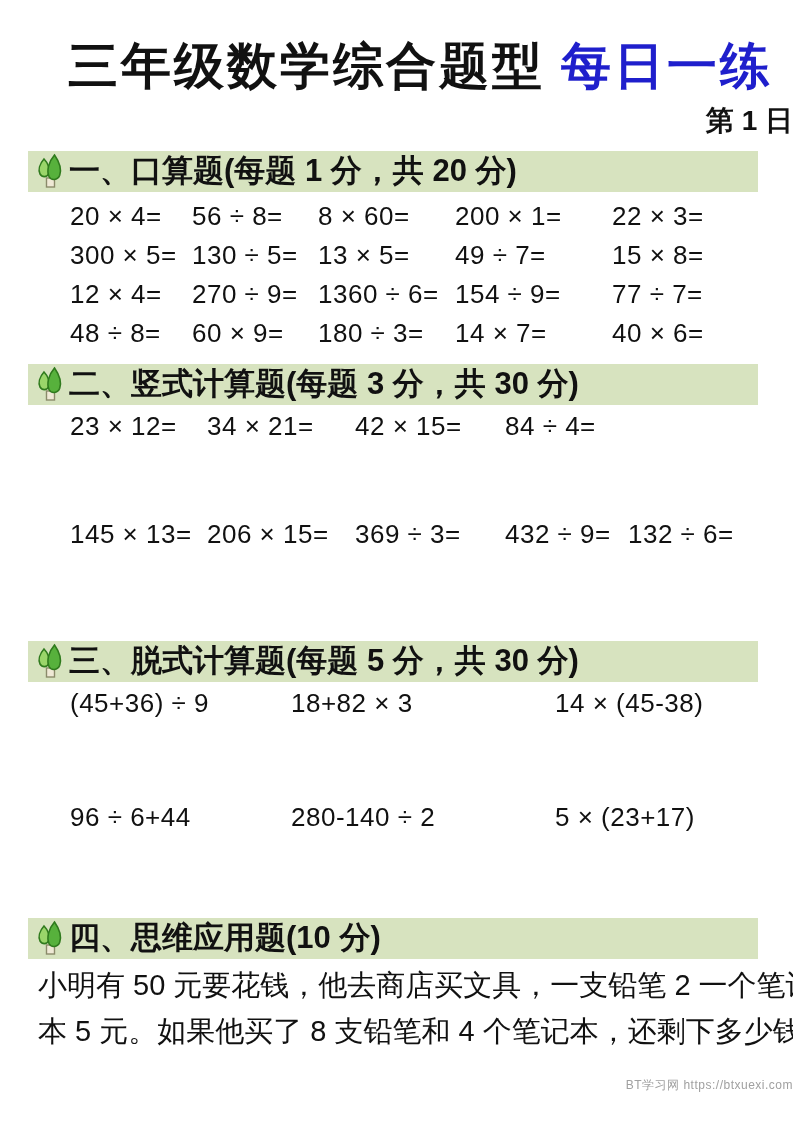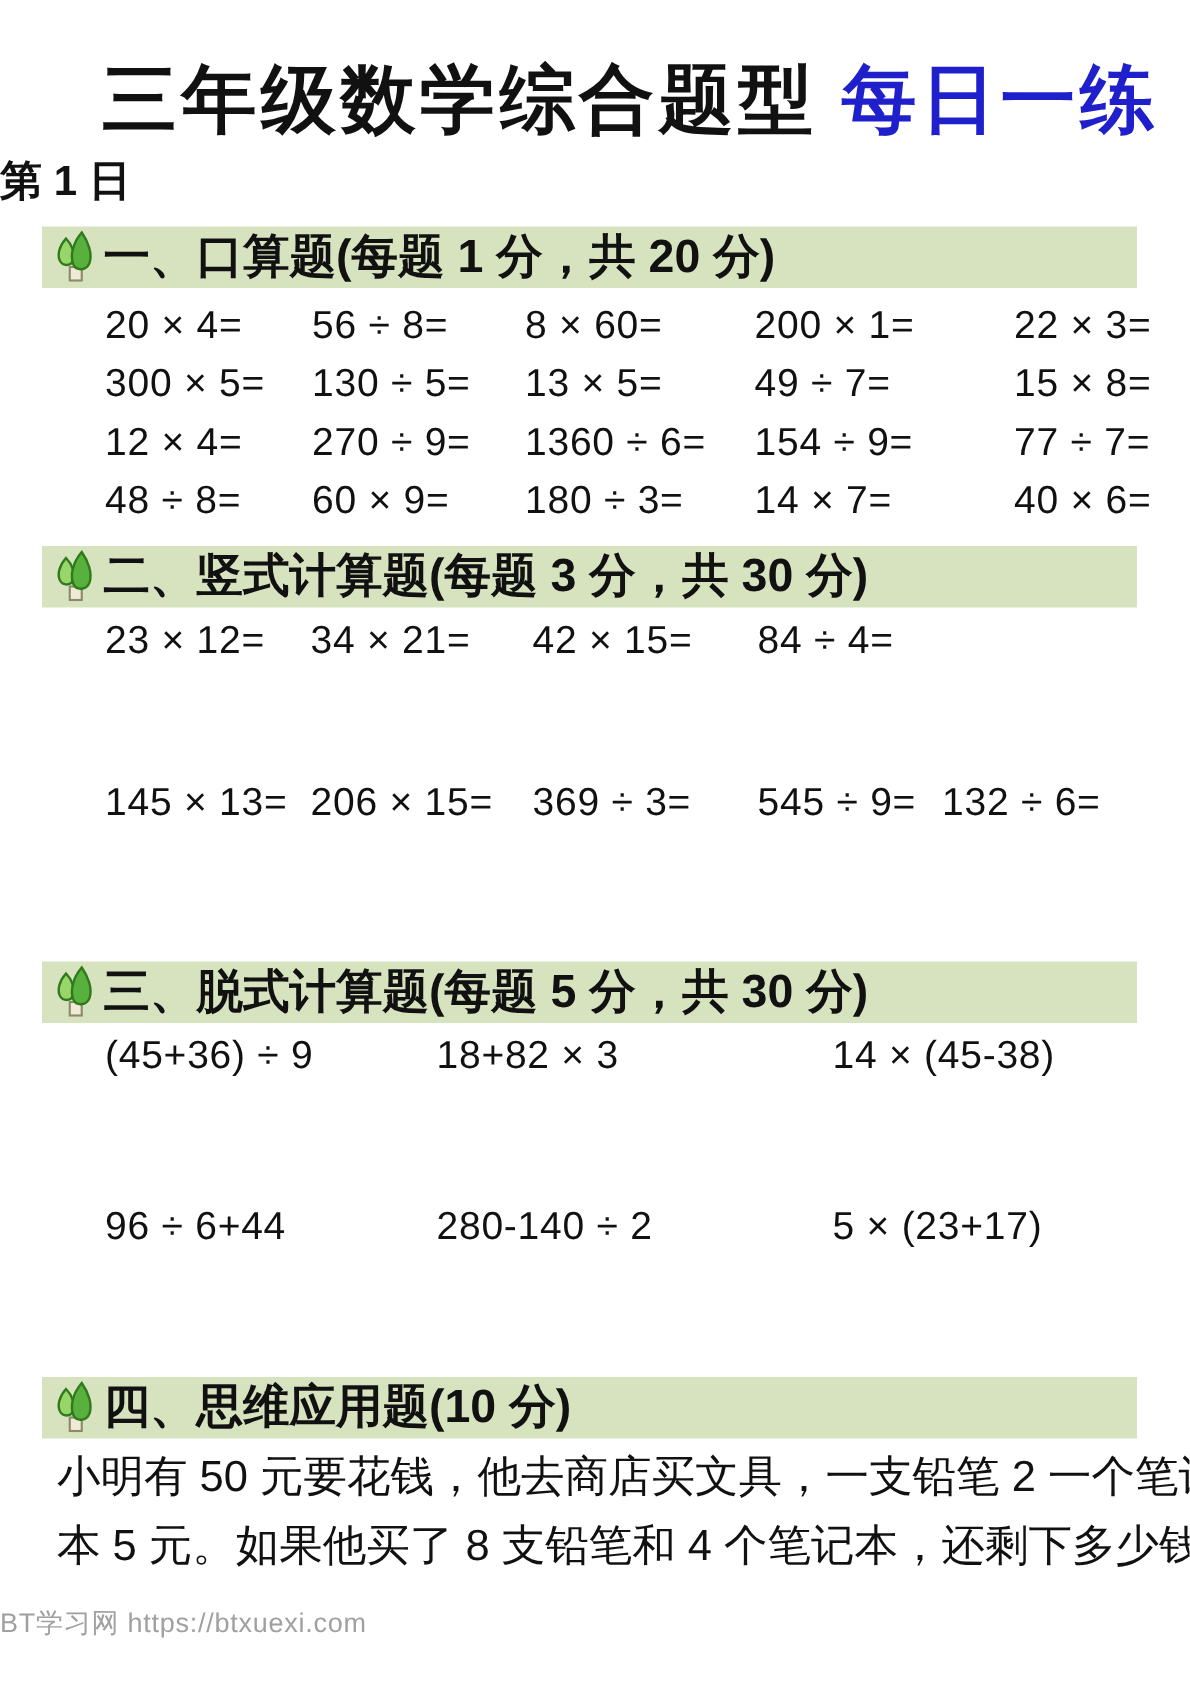--- a/index.html
+++ b/index.html
@@ -8,50 +8,50 @@
     font-family:"Liberation Sans","DejaVu Sans",sans-serif;
     color:var(--ink,#111);overflow:hidden;
   }
   .title{
     margin-top:38px;text-align:center;font-weight:900;font-size:50px;
     letter-spacing:3px;line-height:1.15;white-space:nowrap;padding-left:48px;
   }
   .title-main{color:var(--ink,#0d0d0d);}
   .title-accent{color:var(--accent,#1f1fcc);margin-left:16px;}
   .subtitle{
-    margin-top:6px;text-align:left;font-weight:700;font-size:28px;color:var(--ink,#111);
+    margin-top:6px;text-align:right;font-weight:700;font-size:28px;color:var(--ink,#111);
   }
   .band{
     margin:11px 35px 0 28px;height:41px;background:var(--band,#d7e3bf);
     display:flex;align-items:center;font-size:31px;font-weight:600;
   }
   .band:first-of-type{margin-top:12px;}
   .tree{width:30px;height:36px;margin:0 4px 0 7px;flex:0 0 auto;display:inline-flex;}
   .band-text{white-space:nowrap;}
   .prow{
     display:grid;margin-left:70px;margin-right:10px;align-items:center;
     font-size:26px;letter-spacing:0.5px;
   }
-  .s1{grid-template-columns:122px 126px 137px 157px 1fr;height:39px;gap:16px;}
+  .s1{grid-template-columns:122px 126px 137px 157px 1fr;height:39px;}
   .s1-first{margin-top:5px;}
   .s2{grid-template-columns:137px 148px 150px 123px 1fr;height:34px;}
   .s2-first{margin-top:5px;}
   .s3{grid-template-columns:221px 264px 1fr;height:34px;}
   .s3-first{margin-top:5px;}
   .gap-a{height:74px;}
   .gap-b{height:78px;}
   .gap-c{height:80px;}
   .gap-d{height:72px;}
   .story{
     margin:3px 30px 0 38px;font-size:29px;line-height:46px;color:var(--ink,#111);
   }
   .story-line{white-space:nowrap;}
   .footer{
-    position:absolute;left:0;right:0;bottom:28px;text-align:left;
-    font-size:18px;color:var(--footer,#a0a0a0);letter-spacing:0.5px;
+    position:absolute;left:0;right:0;bottom:28px;text-align:right;
+    font-size:12px;color:var(--footer,#a0a0a0);letter-spacing:0.5px;
   }
 </style>
 </head>
 <body style="--ink: #111111; --accent: #1f1fcc; --band: #d7e3bf; --footer: #a0a0a0;">
 
 <div class="title">
   <span class="title-main">三年级数学综合题型</span><span class="title-accent">每日一练</span>
 </div>
 <div class="subtitle">第 1 日</div>
 
@@ -108,21 +108,21 @@
   <span>23 × 12=</span>
   <span>34 × 21=</span>
   <span>42 × 15=</span>
   <span>84 ÷ 4=</span>
 </div>
 <div class="gap-a"></div>
 <div class="prow s2">
   <span>145 × 13=</span>
   <span>206 × 15=</span>
   <span>369 ÷ 3=</span>
-  <span>545 ÷ 9=</span>
+  <span>432 ÷ 9=</span>
   <span>132 ÷ 6=</span>
 </div>
 <div class="gap-b"></div>
 
 <div class="band">
   <span class="tree">
     <svg viewBox="0 0 30 36" width="30" height="36" aria-hidden="true">
       <rect x="11.5" y="25" width="8" height="9" fill="#efe9d6" stroke="#8a8a6a" stroke-width="1.4"></rect>
       <path d="M9 6 C4.5 11 3 17 5 21 C7 24.5 12 24.5 13.5 21 C15.5 16.5 13 10 9 6 Z" fill="#9ad56a" stroke="#2f7a1d" stroke-width="1.6"></path>
       <path d="M19.5 2 C13.5 9 11.5 17.5 14 23.5 C16 27.8 22.8 27.5 24.7 22.3 C26.8 16 23.7 8 19.5 2 Z" fill="#57b13c" stroke="#2f7a1d" stroke-width="1.6"></path>

